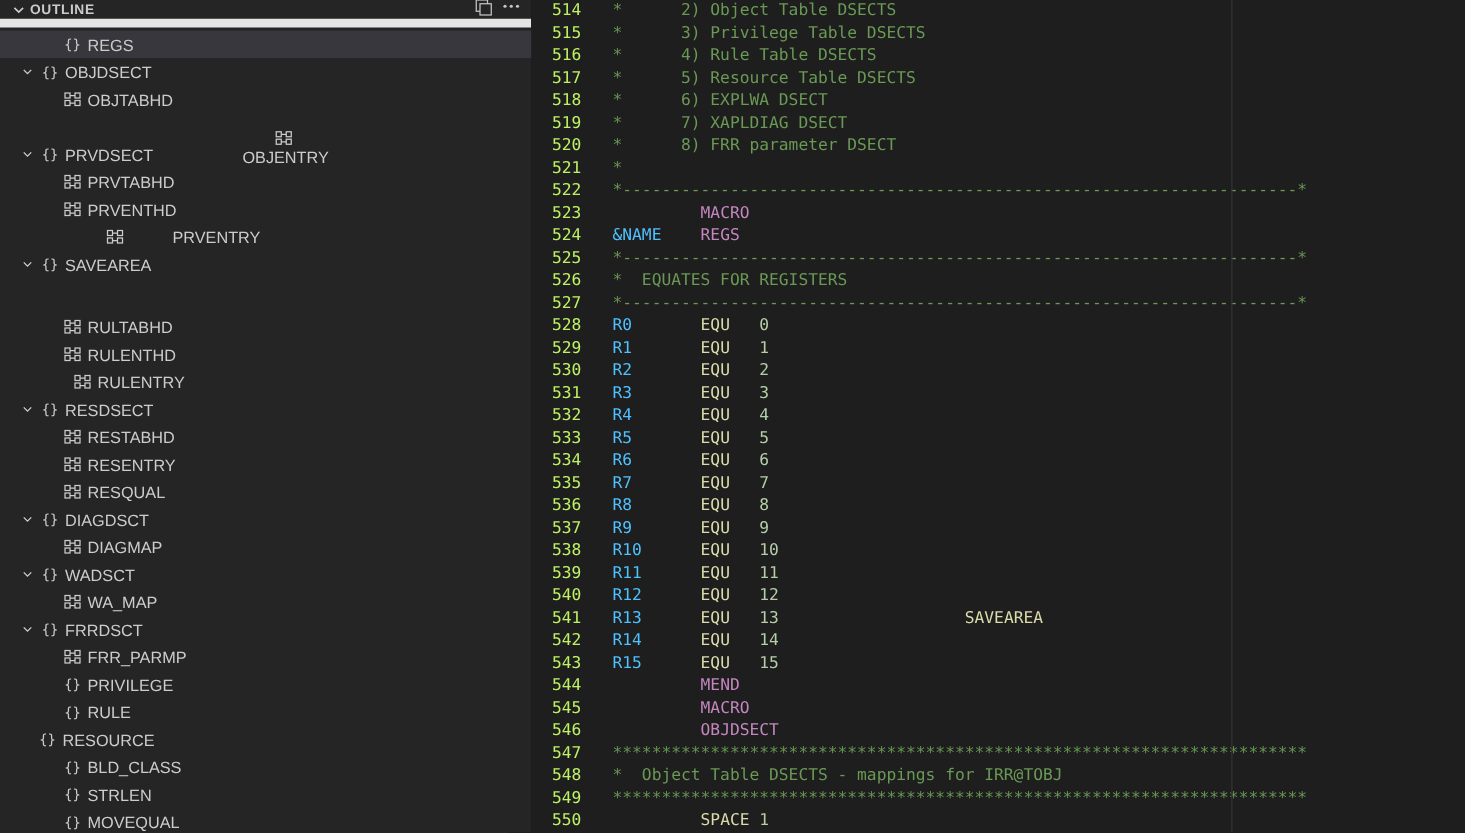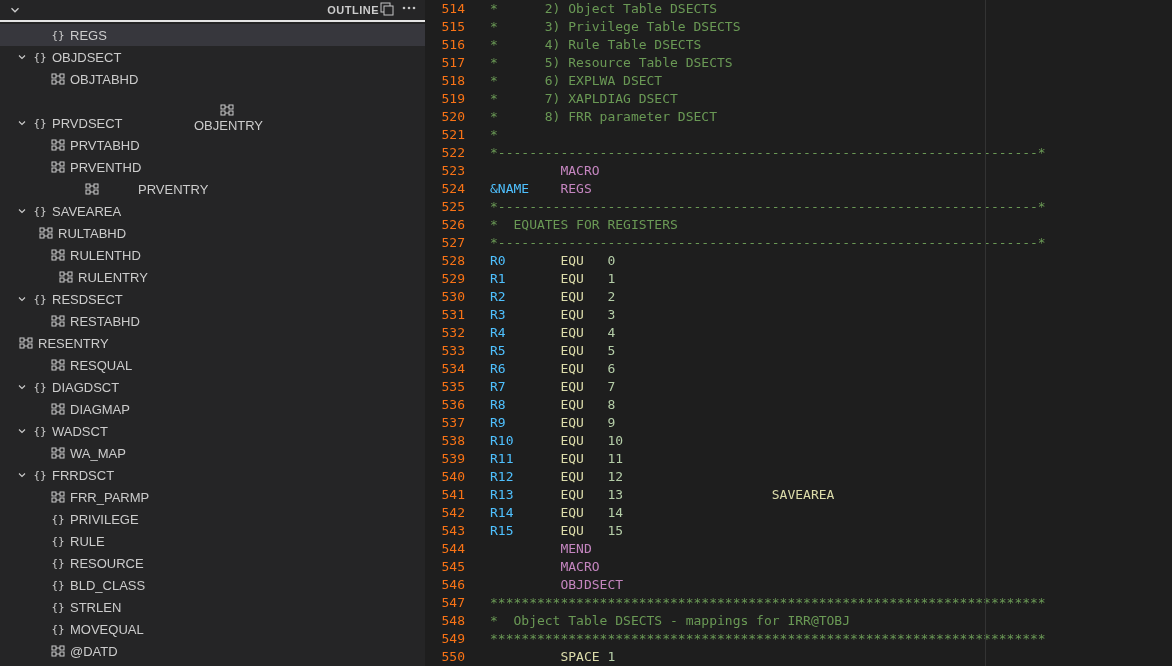--- a/index.html
+++ b/index.html
@@ -17,22 +17,21 @@
   background: #252526;
   display: flex;
   flex-direction: column;
   overflow: hidden;
 }
 .outline-header {
   height: 22px;
   display: flex;
   align-items: center;
   padding: 0 8px;
-  border-bottom: 2px solid #e5e5e5;
-  text-align: right;
+  border-bottom: 7px solid #e5e5e5;
 }
 .outline-header .chev {
   width: 14px;
   height: 14px;
   margin-right: 2px;
 }
 .outline-title {
   font-size: 11px;
   font-weight: 600;
   letter-spacing: 0.5px;
@@ -96,21 +95,21 @@
 .ruler {
   position: absolute;
   top: 0;
   bottom: 0;
   width: 1px;
   background: #333333;
 }
 .gutter {
   width: 60px;
   text-align: right;
-  color: #f97316;
+  color: #bef264;
   padding-right: 20px;
   line-height: 18px;
   user-select: none;
 }
 .code {
   flex: 1;
   line-height: 18px;
   white-space: pre;
   color: #d4d4d4;
   padding-left: 5px;
@@ -275,21 +274,21 @@
       </div>
       <div class="outline-item" style="padding-left: 14px;">
         <span class="twisty">
           <svg viewBox="0 0 16 16" fill="none" stroke="#cccccc" stroke-width="1.5">
             <path d="M4 6l4 4 4-4"></path>
           </svg>
         </span>
         <span class="symbol-icon symbol-braces symbol-namespace"></span>
         <span class="label">SAVEAREA</span>
       </div>
-      <div class="outline-item" style="padding-left: 20px;">
+      <div class="outline-item" style="padding-left: 32px; margin-top: 28px;">
         <span class="twisty hidden">
           <svg viewBox="0 0 16 16" fill="none" stroke="#cccccc" stroke-width="1.5">
             <path d="M4 6l4 4 4-4"></path>
           </svg>
         </span>
         <span class="symbol-icon symbol-struct-icon">
           <svg viewBox="0 0 16 16" fill="none" stroke="#cccccc" stroke-width="1">
             <rect x="2" y="3" width="4" height="4"></rect>
             <rect x="2" y="9" width="4" height="4"></rect>
             <rect x="10" y="3" width="4" height="4"></rect>
@@ -356,21 +355,21 @@
             <rect x="2" y="3" width="4" height="4"></rect>
             <rect x="2" y="9" width="4" height="4"></rect>
             <rect x="10" y="3" width="4" height="4"></rect>
             <rect x="10" y="9" width="4" height="4"></rect>
             <line x1="6" y1="5" x2="10" y2="5"></line>
             <line x1="6" y1="11" x2="10" y2="11"></line>
           </svg>
         </span>
         <span class="label">RESTABHD</span>
       </div>
-      <div class="outline-item" style="">
+      <div class="outline-item" style="padding-left: 32px;">
         <span class="twisty hidden">
           <svg viewBox="0 0 16 16" fill="none" stroke="#cccccc" stroke-width="1.5">
             <path d="M4 6l4 4 4-4"></path>
           </svg>
         </span>
         <span class="symbol-icon symbol-struct-icon">
           <svg viewBox="0 0 16 16" fill="none" stroke="#cccccc" stroke-width="1">
             <rect x="2" y="3" width="4" height="4"></rect>
             <rect x="2" y="9" width="4" height="4"></rect>
             <rect x="10" y="3" width="4" height="4"></rect>
@@ -491,21 +490,21 @@
       </div>
       <div class="outline-item" style="padding-left: 32px;">
         <span class="twisty hidden">
           <svg viewBox="0 0 16 16" fill="none" stroke="#cccccc" stroke-width="1.5">
             <path d="M4 6l4 4 4-4"></path>
           </svg>
         </span>
         <span class="symbol-icon symbol-braces symbol-namespace"></span>
         <span class="label">RULE</span>
       </div>
-      <div class="outline-item" style="padding-left: 32px;">
+      <div class="outline-item" style="padding-left: 12px;">
         <span class="twisty hidden">
           <svg viewBox="0 0 16 16" fill="none" stroke="#cccccc" stroke-width="1.5">
             <path d="M4 6l4 4 4-4"></path>
           </svg>
         </span>
         <span class="symbol-icon symbol-braces symbol-namespace"></span>
         <span class="label">RESOURCE</span>
       </div>
       <div class="outline-item" style="padding-left: 32px;">
         <span class="twisty hidden">

